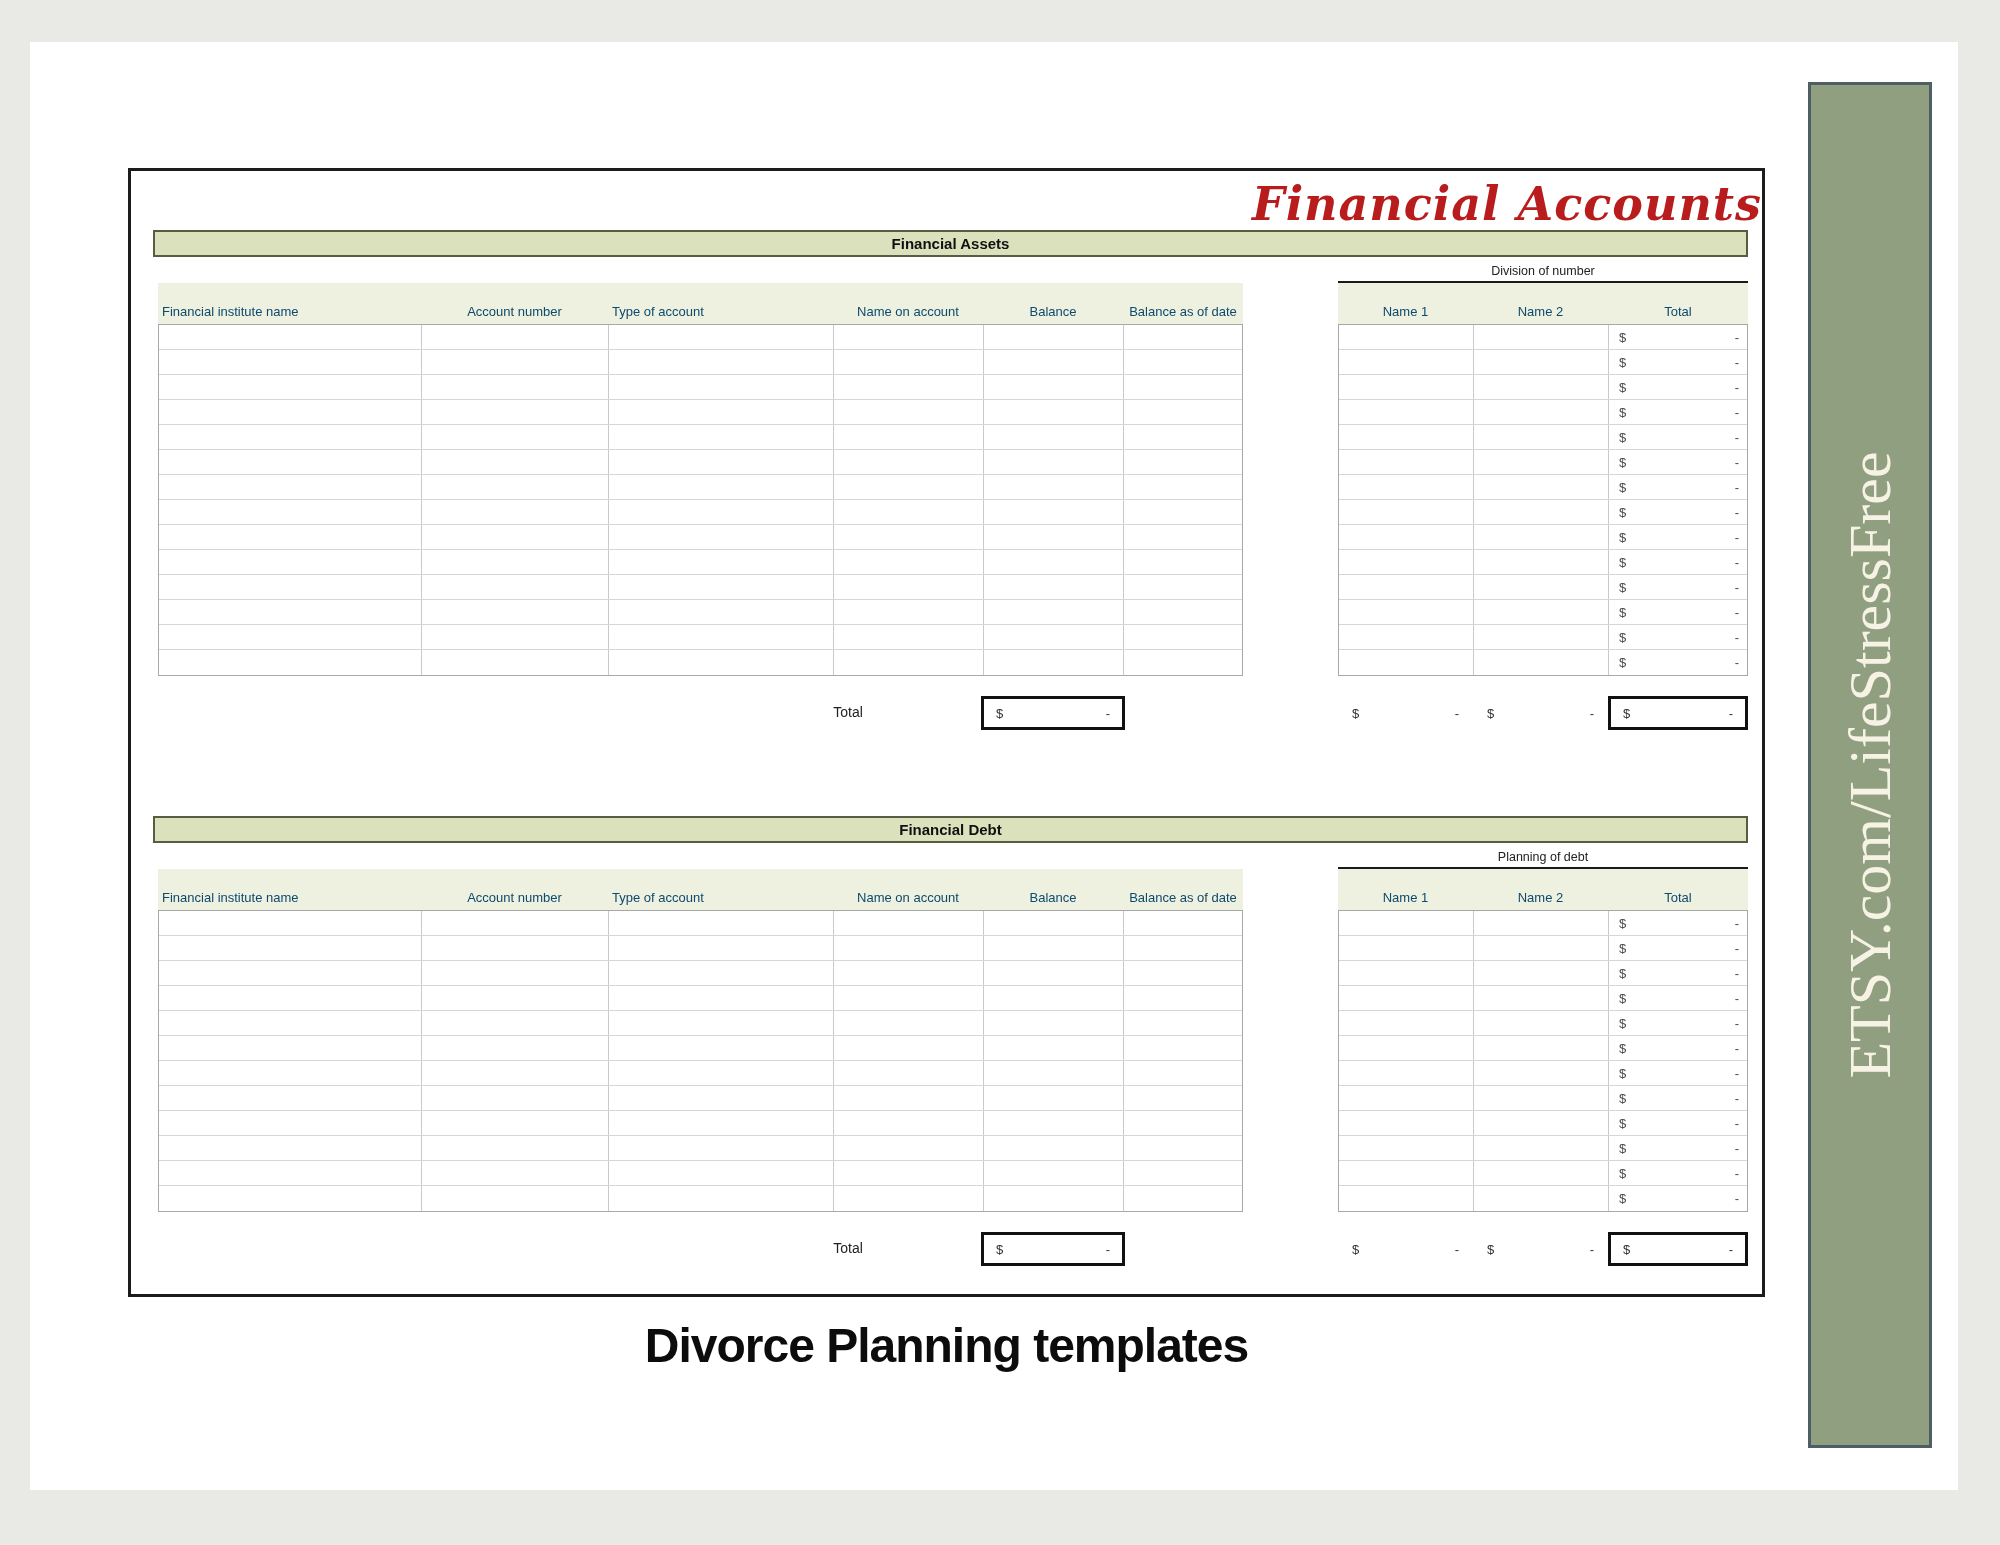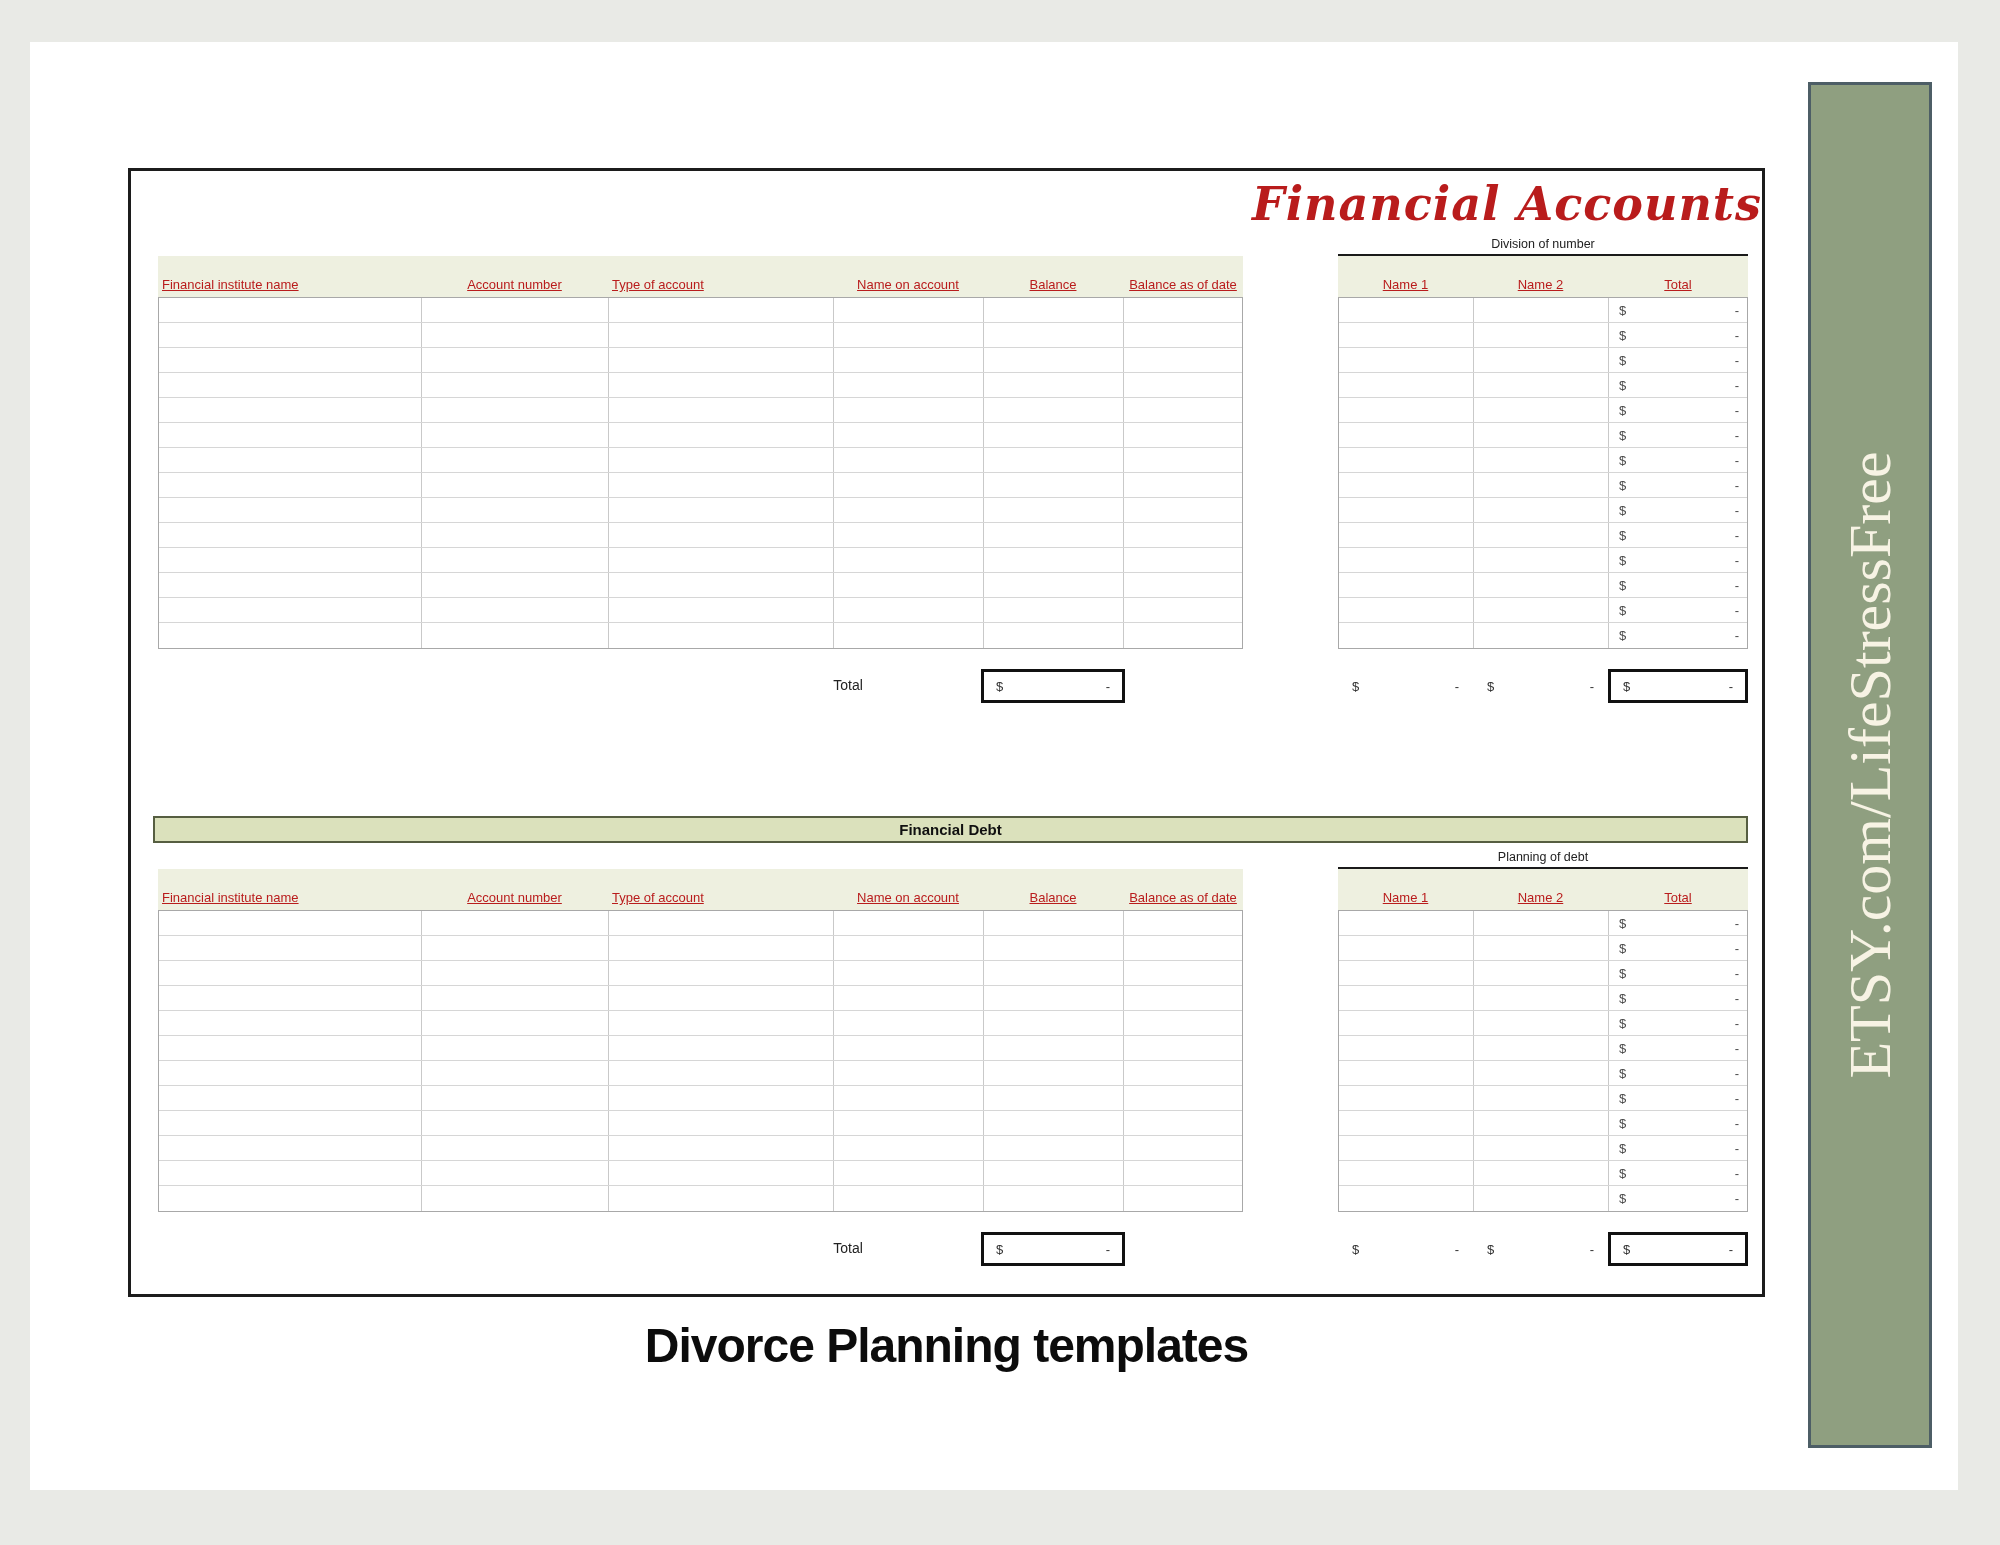--- a/index.html
+++ b/index.html
@@ -39,21 +39,21 @@
     display:flex; align-items:flex-end; justify-content:center;
     font-size:12.5px; color:#222; padding-bottom:3px;
   }
   .band { display:flex; }
   .spacer { width:95px; }
   .lblock { margin-left:5px; width:1085px; }
   .rblock { width:410px; }
   .hband { background:var(--header-band-bg,#eef0e0); height:41px; display:flex; }
   .hcell {
     flex:none; display:flex; align-items:flex-end; justify-content:center;
-    font-size:13px; color:#b91c1c; padding-bottom:4px; text-align:center; line-height:1.15;text-decoration:underline;
+    font-size:13px; color:#0c4a6e; padding-bottom:4px; text-align:center; line-height:1.15;
   }
   .hcell.left-al { justify-content:flex-start; padding-left:4px; text-align:left; }
   .c1{width:263px}.c2{width:187px}.c3{width:225px}.c4{width:150px}.c5{width:140px}.c6{width:120px}
   .r1{width:135px}.r2{width:135px}.r3{width:140px}
   .gridblock { background:#fff; border:1px solid #a8a8a8; display:block; }
   .trow { display:flex; height:25px; border-bottom:1px solid #d6d6d6; }
   .trow:last-child { border-bottom:none; }
   .tcell { flex:none; height:100%; border-right:1px solid #c9c9c9; overflow:hidden; }
   .tcell:last-child { border-right:none; }
   .money {
@@ -97,20 +97,23 @@
 </style>
 </head>
 <body>
 
 <div class="card"></div>
 
 <div class="sheet">
   <div class="sheet-title">Financial Accounts</div>
 
   <div class="section" id="assets-section">
+    <div class="section-bar">
+      <span>Financial Assets</span>
+    </div>
     <div class="division-rule">
       <span>Division of number</span>
     </div>
     <div class="band">
       <div class="lblock hband">
         <div class="hcell left-al c1">Financial institute name</div>
         <div class="hcell c2">Account number</div>
         <div class="hcell left-al c3">Type of account</div>
         <div class="hcell c4">Name on account</div>
         <div class="hcell c5">Balance</div>

